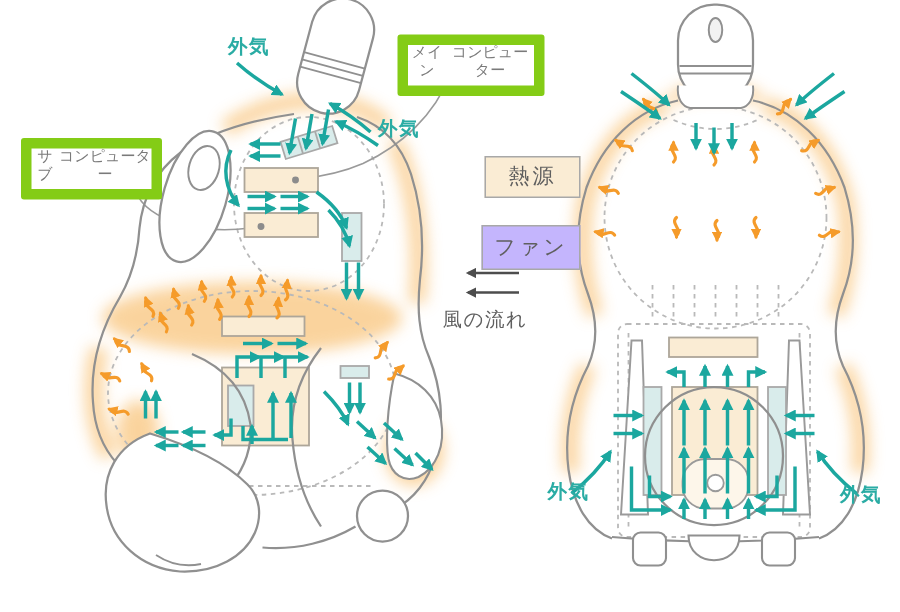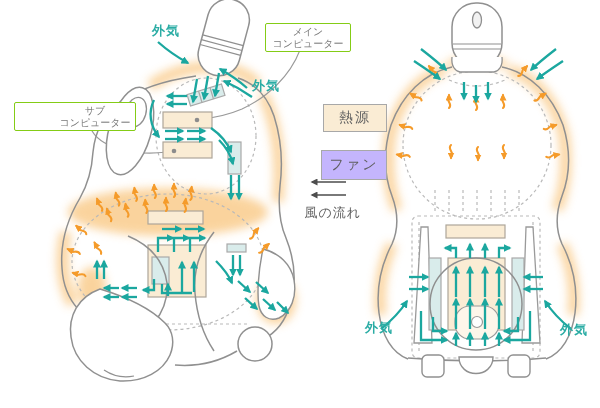--- a/index.html
+++ b/index.html
@@ -1,28 +1,28 @@
 <!DOCTYPE html>
 <html><head>
 <meta charset="utf-8">
 <style>
   html,body{margin:0;padding:0;background:#fff;}
   #stage{position:relative;width:600px;height:408px;background:#ffffff;overflow:hidden;
          font-family:"Liberation Sans",sans-serif;}
   #art{position:absolute;left:0;top:0;}
   .caption{position:absolute;font-size:14px;color:#858585;letter-spacing:1px;}
-  .callout{position:absolute;background:#fff;border:1px solid #84cc16;border-radius:2px;
+  .callout{position:absolute;background:#fff;border:7px solid #84cc16;border-radius:2px;
            color:#7a7a7a;font-size:10px;line-height:12px;text-align:center;
-           display:flex;flex-direction:column;justify-content:center;}
+           display:flex;flex-direction:row;}
   .air{position:absolute;font-size:13px;font-weight:600;color:#2aaca4;letter-spacing:1px;text-align:center;}
   .legend-box{position:absolute;border:1px solid #a8a8a8;color:#5f5f5f;font-size:14px;
               display:flex;align-items:center;justify-content:center;letter-spacing:2px;margin-left:28px;}
   .legend-heat{background:#faecd4;}
   .legend-fan{background:#c4b5fd;}
-  .legend-flow{position:absolute;color:#5f5f5f;font-size:13px;text-align:right;letter-spacing:1px;}
+  .legend-flow{position:absolute;color:#5f5f5f;font-size:13px;text-align:left;letter-spacing:1px;}
 </style>
 </head>
 <body>
 
 <div id="stage">
 
 <svg id="art" width="600" height="408" viewBox="0 0 600 408">
   <defs>
     <marker id="mt" markerWidth="9" markerHeight="8" refX="6.5" refY="4" orient="auto" markerUnits="userSpaceOnUse">
       <path d="M0,0 L8,4 L0,8 Z" fill="#1ba79f"></path>
@@ -256,21 +256,21 @@
     <path d="M346,182 L312,182"></path>
     <path d="M346,195 L312,195"></path>
   </g>
 </svg>
 
 
 <div class="callout" style="left:265px;top:23px;width:84px;height:27px;">
   <span>メイン</span>
   <span>コンピューター</span>
 </div>
-<div class="callout" style="left:14px;top:102px;width:80px;height:27px;padding-left:40px;">
+<div class="callout" style="left:14px;top:92px;width:80px;height:27px;">
   <span>サブ</span>
   <span>コンピューター</span>
 </div>
 
 <span class="air" style="left:152px;top:22px;">外気</span>
 <span class="air" style="left:252px;top:77px;">外気</span>
 <span class="air" style="left:365px;top:319px;">外気</span>
 <span class="air" style="left:560px;top:321px;">外気</span>
 
 <div class="legend-box legend-heat" style="left:295px;top:104px;width:62px;height:26px;">熱源</div>

